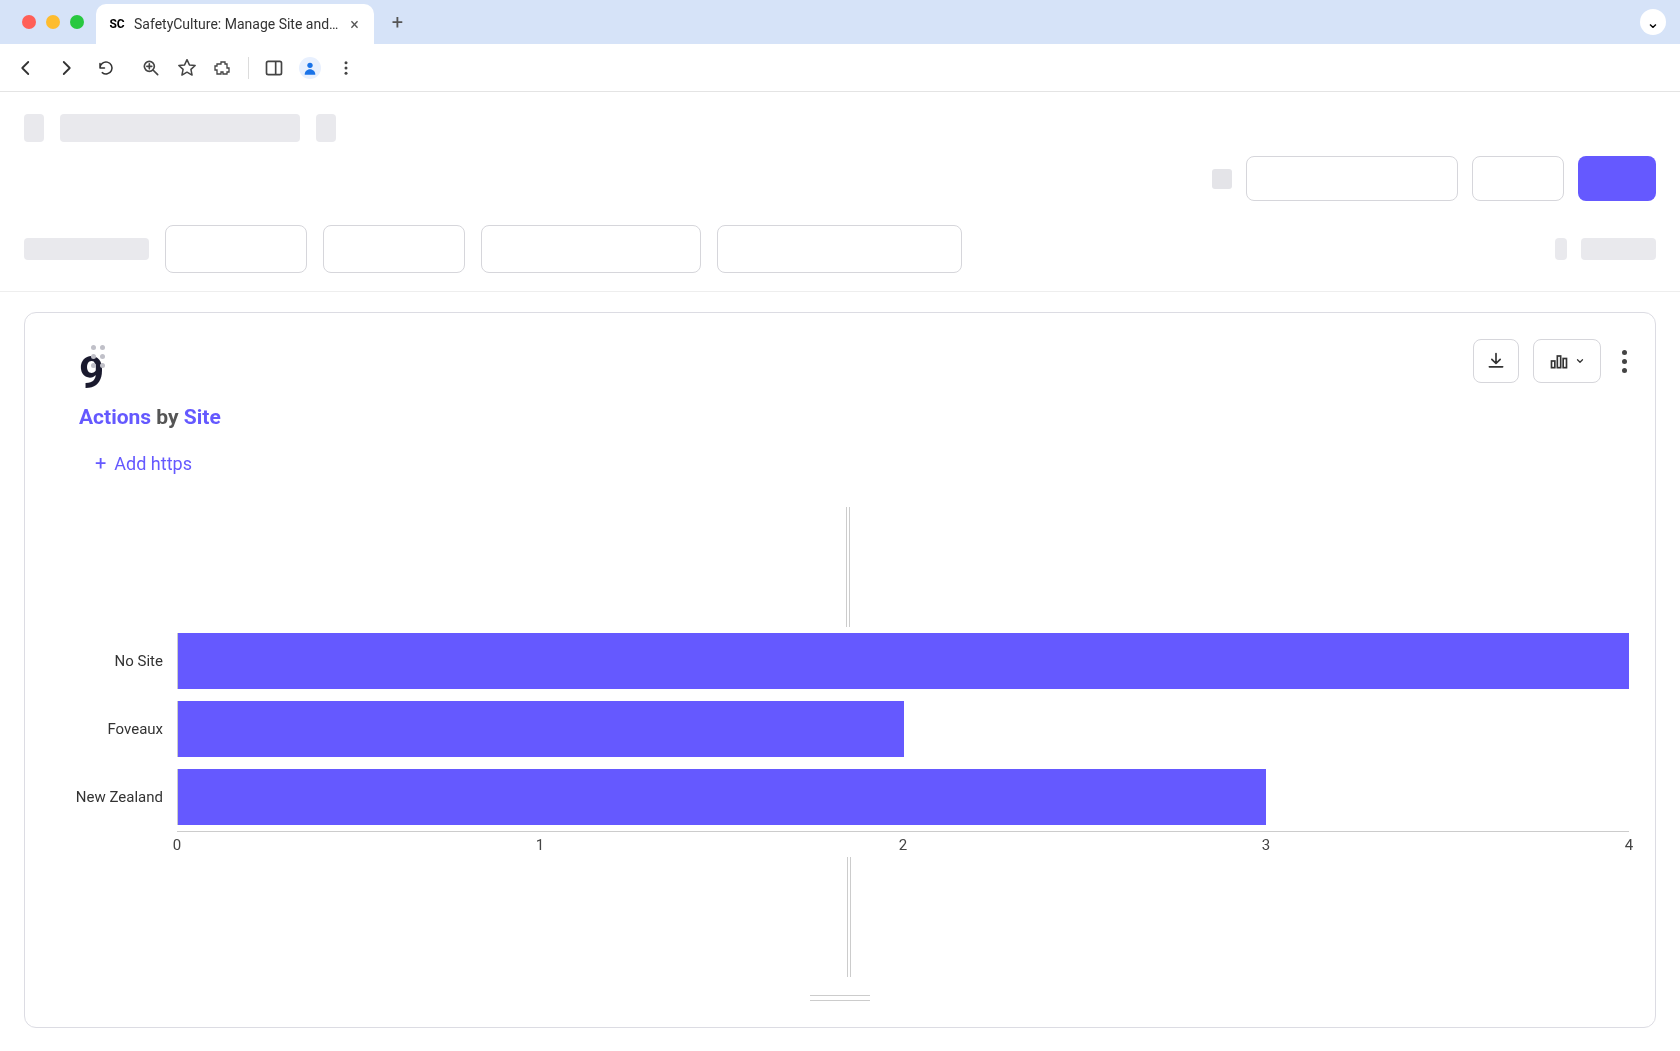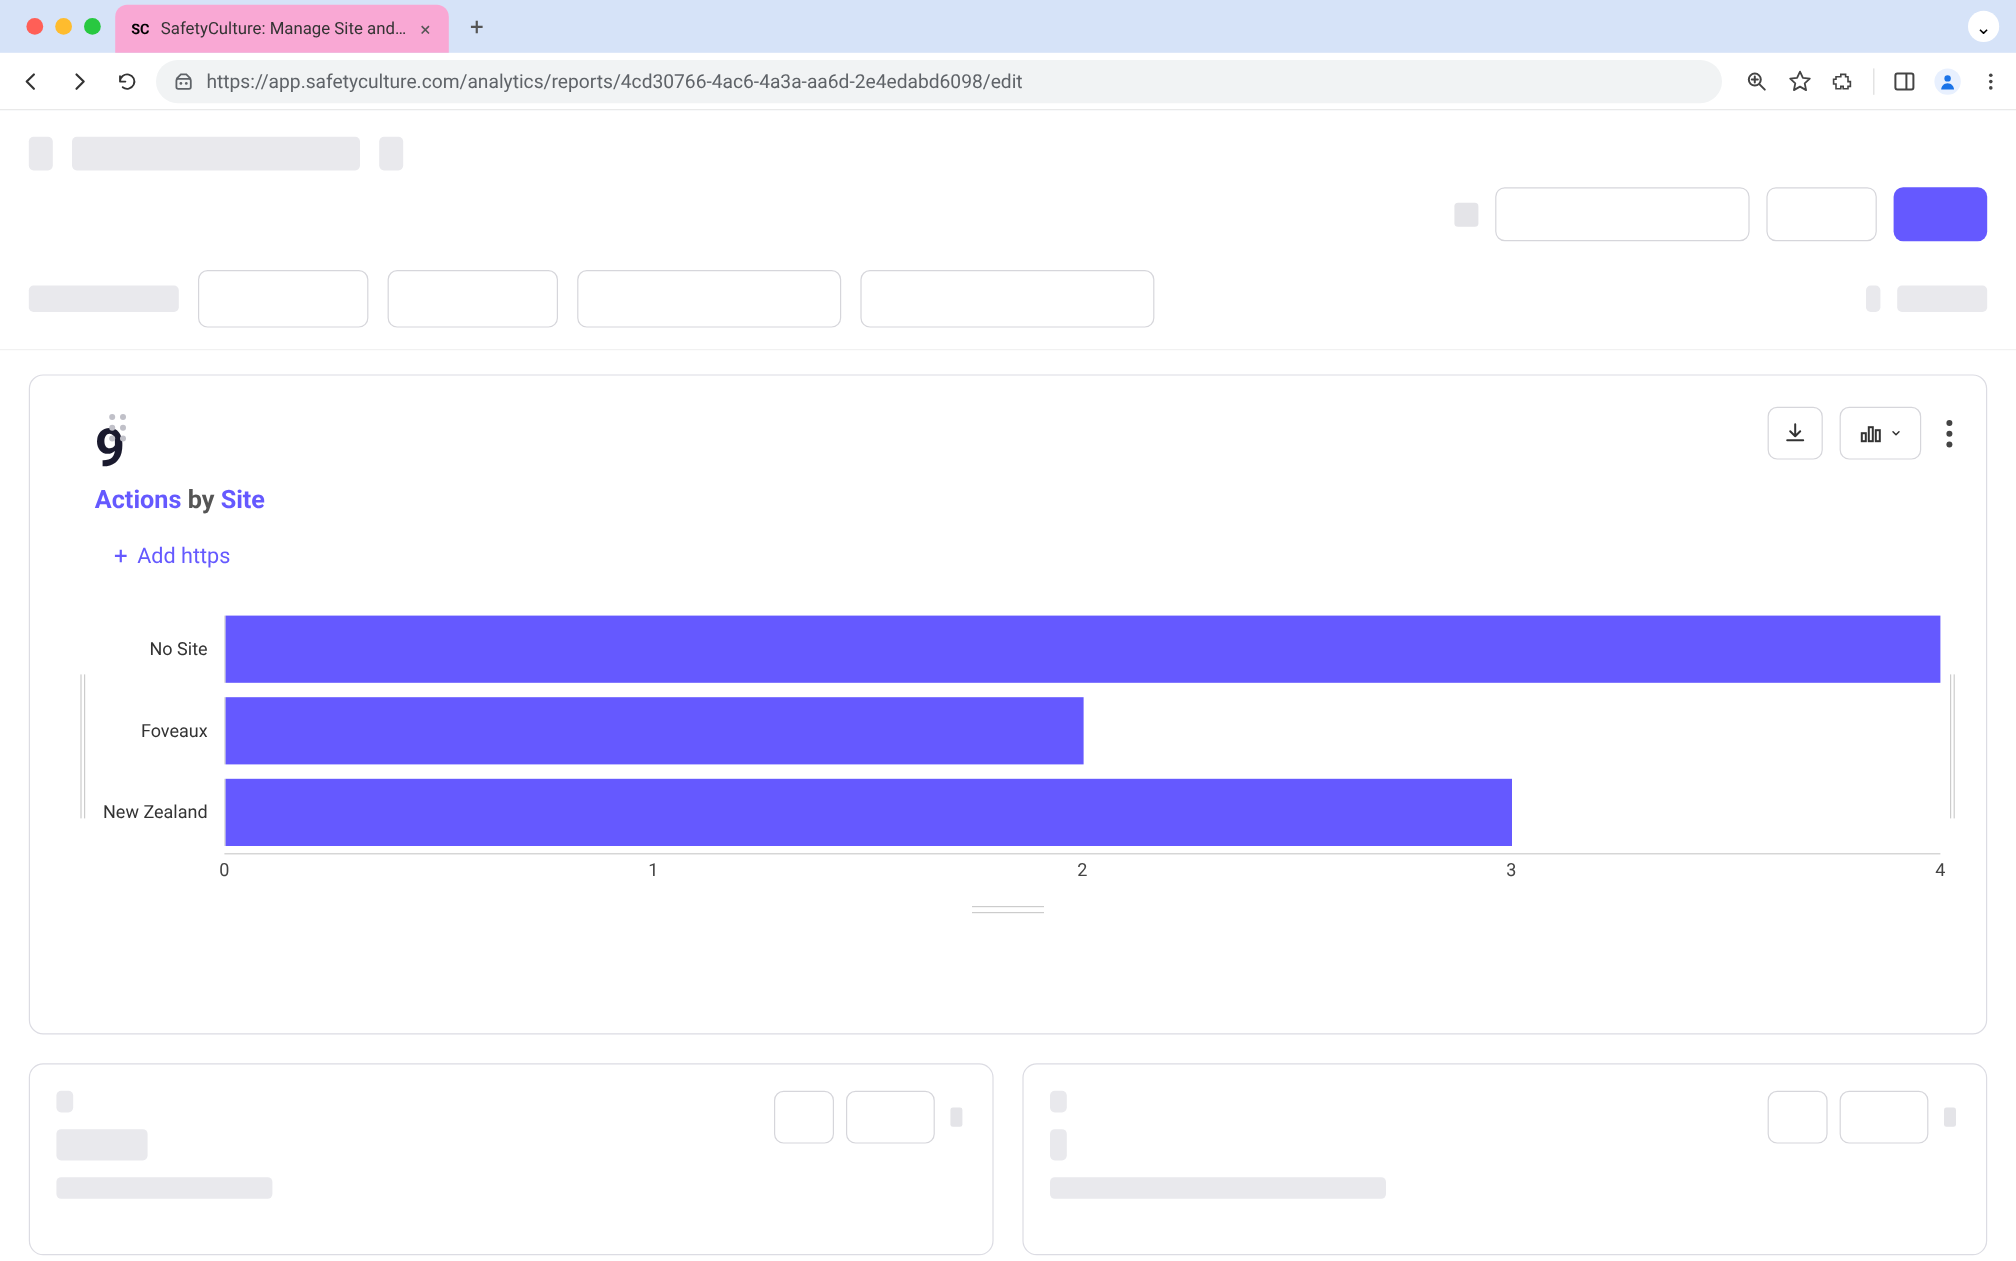--- a/index.html
+++ b/index.html
@@ -6,21 +6,21 @@
   html, body { width: 1680px; height: 1051px; font-family: -apple-system, BlinkMacSystemFont, "Segoe UI", Roboto, sans-serif; background: #fff; overflow: hidden; }
   
   
   .browser-chrome { width: 100%; background: #d6e3f8; }
   .tab-bar { display: flex; align-items: center; height: 44px; padding-left: 10px; }
   .traffic-lights { display: flex; gap: 10px; padding: 0 12px; }
   .tl { width: 14px; height: 14px; border-radius: 50%; }
   .tl.red { background: #ff5f57; }
   .tl.yellow { background: #febc2e; }
   .tl.green { background: #28c840; }
-  .tab { display: flex; align-items: center; background: #f9a8d4; border-radius: 10px 10px 0 0; height: 40px; padding: 0 12px; margin-top: 4px; min-width: 230px; gap: 8px; }
+  .tab { display: flex; align-items: center; background: #ffffff; border-radius: 10px 10px 0 0; height: 40px; padding: 0 12px; margin-top: 4px; min-width: 230px; gap: 8px; }
   .tab-favicon { width: 18px; height: 18px; display:flex; align-items:center; justify-content:center; font-weight:bold; font-size:12px; }
   .tab-title { font-size: 14px; color: #333; flex: 1; white-space: nowrap; overflow: hidden; text-overflow: ellipsis; }
   .tab-close { width: 16px; height: 16px; display:flex; align-items:center; justify-content:center; font-size:16px; color:#555; }
   .new-tab { width: 30px; height: 30px; display:flex; align-items:center; justify-content:center; font-size:20px; color:#555; margin-left:8px; }
   .tabbar-right { margin-left:auto; margin-right:14px; width:26px; height:26px; border-radius:50%; background:#fff; display:flex; align-items:center; justify-content:center; }
   
   .toolbar { display:flex; align-items:center; height:48px; background:#fff; border-bottom:1px solid #e4e4e4; padding:0 10px; gap:8px; }
   .nav-btn { width:32px; height:32px; display:flex; align-items:center; justify-content:center; color:#444; }
   .nav-btn.disabled { color:#bbb; }
   .url-bar { flex:1; height:36px; background:#f1f3f4; border-radius:20px; display:flex; align-items:center; padding:0 14px; gap:10px; font-size:16px; color:#5f6368; }
@@ -68,21 +68,21 @@
   .kebab { width:18px; display:flex; flex-direction:column; align-items:center; gap:4px; }
   .kebab span { width:5px; height:5px; border-radius:50%; background:#444; }
   
   .big-number { font-size:44px; font-weight:700; color:#1a1a2e; margin-top:8px; margin-left:28px; }
   .metric-label { font-size:21px; margin-left:28px; margin-top:6px;font-weight:bold; }
   .metric-label .link { color:#6559ff; }
   .metric-label .by { color:#555; }
   .add-filter { display:inline-flex; align-items:center; gap:8px; color:#6559ff; font-size:18px; margin-left:44px; margin-top:22px; }
   .add-filter .plus { font-size:20px; font-weight:400; }
   
-  .chart-wrap { display:flex; margin-top:32px; margin-left:10px; position:relative; }
+  .chart-wrap { display:flex; margin-top:32px; margin-left:10px; position:relative;flex-direction:column; }
   .side-rail { width:4px; border-left:1px solid #ccc; border-right:1px solid #ccc; height:120px; align-self:center; }
   .chart-left-rail { margin-right:0px; margin-left:6px; }
   .chart-right-rail { margin-left:8px; }
   .chart-body { flex:1; }
   .bar-row { display:flex; align-items:center; height:68px; }
   .bar-label { width:116px; text-align:right; padding-right:14px; font-size:15px; color:#333; }
   .bar-track { flex:1; position:relative; height:56px; border-left:1px solid #ccc; }
   .bar { position:absolute; top:0; height:56px; background:#6559ff; }
   .x-axis { display:flex; margin-left:116px; border-top:1px solid #ccc; position:relative; height:26px; }
   .x-tick { position:absolute; top:4px; font-size:15px; color:#444; transform:translateX(-50%); }
@@ -130,29 +130,20 @@
     <div class="nav-btn disabled">
       <svg width="18" height="18" viewBox="0 0 24 24">
           <path d="M9 4l8 8-8 8" stroke="#333" stroke-width="2.4" fill="none" stroke-linecap="round" stroke-linejoin="round"></path>
         </svg>
     </div>
     <div class="nav-btn">
       <svg width="18" height="18" viewBox="0 0 24 24">
           <path d="M4 12a8 8 0 1 1 3 6.2M4 12V6m0 6h6" stroke="#333" stroke-width="2" fill="none" stroke-linecap="round" stroke-linejoin="round"></path>
         </svg>
     </div>
-    <div class="url-bar">
-      <svg class="url-lock" width="18" height="18" viewBox="0 0 24 24">
-          <rect x="4" y="9" width="16" height="11" rx="2" stroke="#5f6368" stroke-width="2" fill="none"></rect>
-          <circle cx="9" cy="14" r="1.5" fill="#5f6368"></circle>
-          <circle cx="15" cy="14" r="1.5" fill="#5f6368"></circle>
-          <path d="M4 9l5-5h6l5 5" stroke="#5f6368" stroke-width="2" fill="none"></path>
-        </svg>
-      <span>https://app.safetyculture.com/analytics/reports/4cd30766-4ac6-4a3a-aa6d-2e4edabd6098/edit</span>
-    </div>
     <div class="toolbar-right">
       <div class="tr-icon">
         <svg width="20" height="20" viewBox="0 0 24 24">
             <circle cx="10" cy="10" r="6" stroke="#444" stroke-width="2" fill="none"></circle>
             <path d="M15 15l5 5M7 10h6M10 7v6" stroke="#444" stroke-width="2" stroke-linecap="round"></path>
           </svg>
       </div>
       <div class="tr-icon">
         <svg width="20" height="20" viewBox="0 0 24 24">
             <path d="M12 2l2.9 6.3 6.9.7-5.1 4.7 1.4 6.8L12 17l-6.1 3.5 1.4-6.8L2.2 9l6.9-.7L12 2z" stroke="#444" stroke-width="1.8" fill="none" stroke-linejoin="round"></path>

